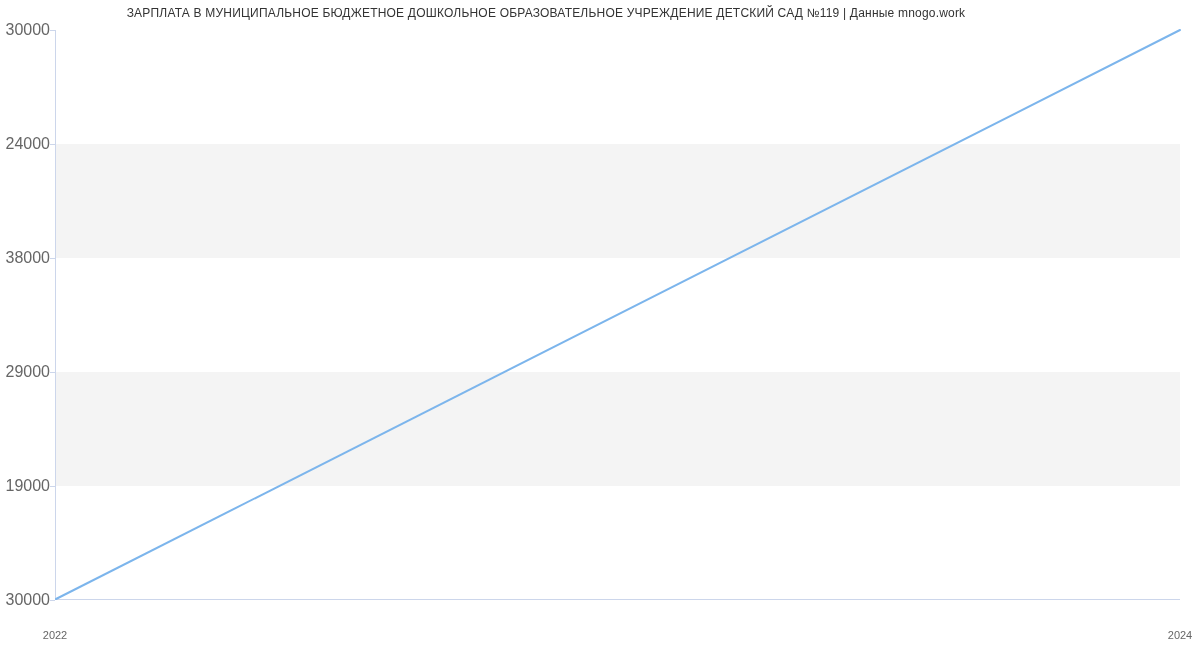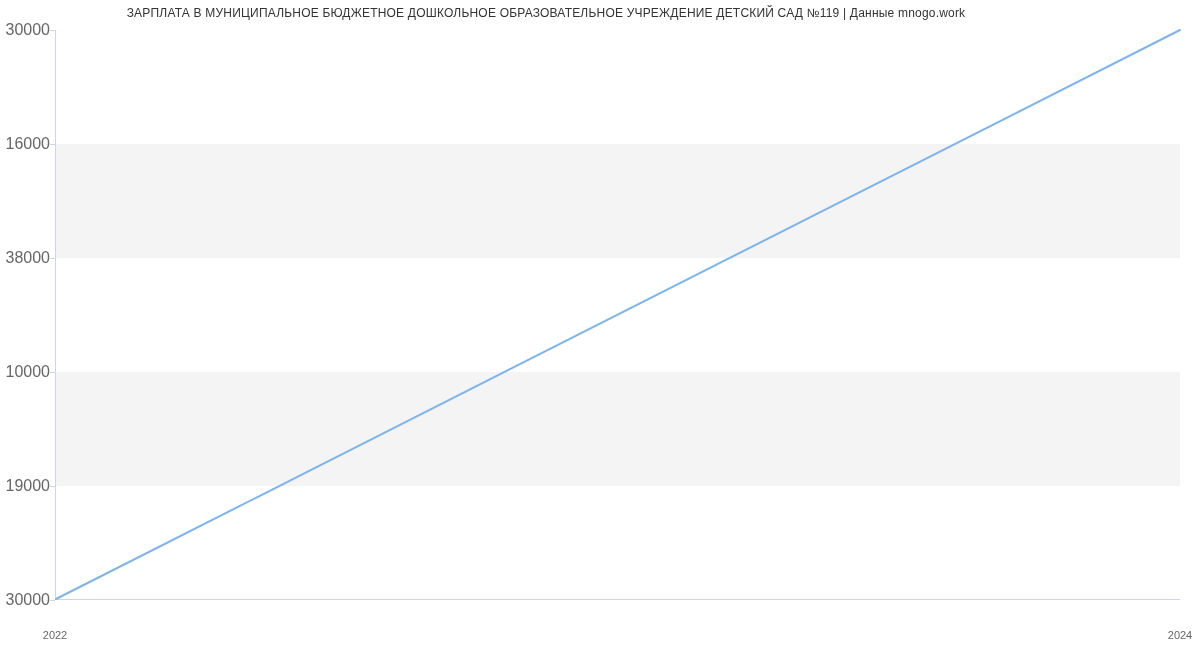--- a/index.html
+++ b/index.html
@@ -90,27 +90,27 @@
 <div class="chart-wrap">
 
   <div class="title">ЗАРПЛАТА В МУНИЦИПАЛЬНОЕ БЮДЖЕТНОЕ ДОШКОЛЬНОЕ ОБРАЗОВАТЕЛЬНОЕ УЧРЕЖДЕНИЕ ДЕТСКИЙ САД №119 | Данные mnogo.work</div>
 
   <div class="y-tick-label" style="top:600px">30000</div>
   <div class="y-tick-mark" style="top:600px"></div>
 
   <div class="y-tick-label" style="top:486px">19000</div>
   <div class="y-tick-mark" style="top:486px"></div>
 
-  <div class="y-tick-label" style="top:372px">10000</div>
+  <div class="y-tick-label" style="top:372px">29000</div>
   <div class="y-tick-mark" style="top:372px"></div>
 
   <div class="y-tick-label" style="top:258px">38000</div>
   <div class="y-tick-mark" style="top:258px"></div>
 
-  <div class="y-tick-label" style="top:144px">16000</div>
+  <div class="y-tick-label" style="top:144px">24000</div>
   <div class="y-tick-mark" style="top:144px"></div>
 
   <div class="y-tick-label" style="top:30px">30000</div>
   <div class="y-tick-mark" style="top:30px"></div>
 
   <div class="x-tick-label" style="left:55px">2022</div>
   <div class="x-tick-label" style="left:1180px">2024</div>
 
   <div class="plot">
 

